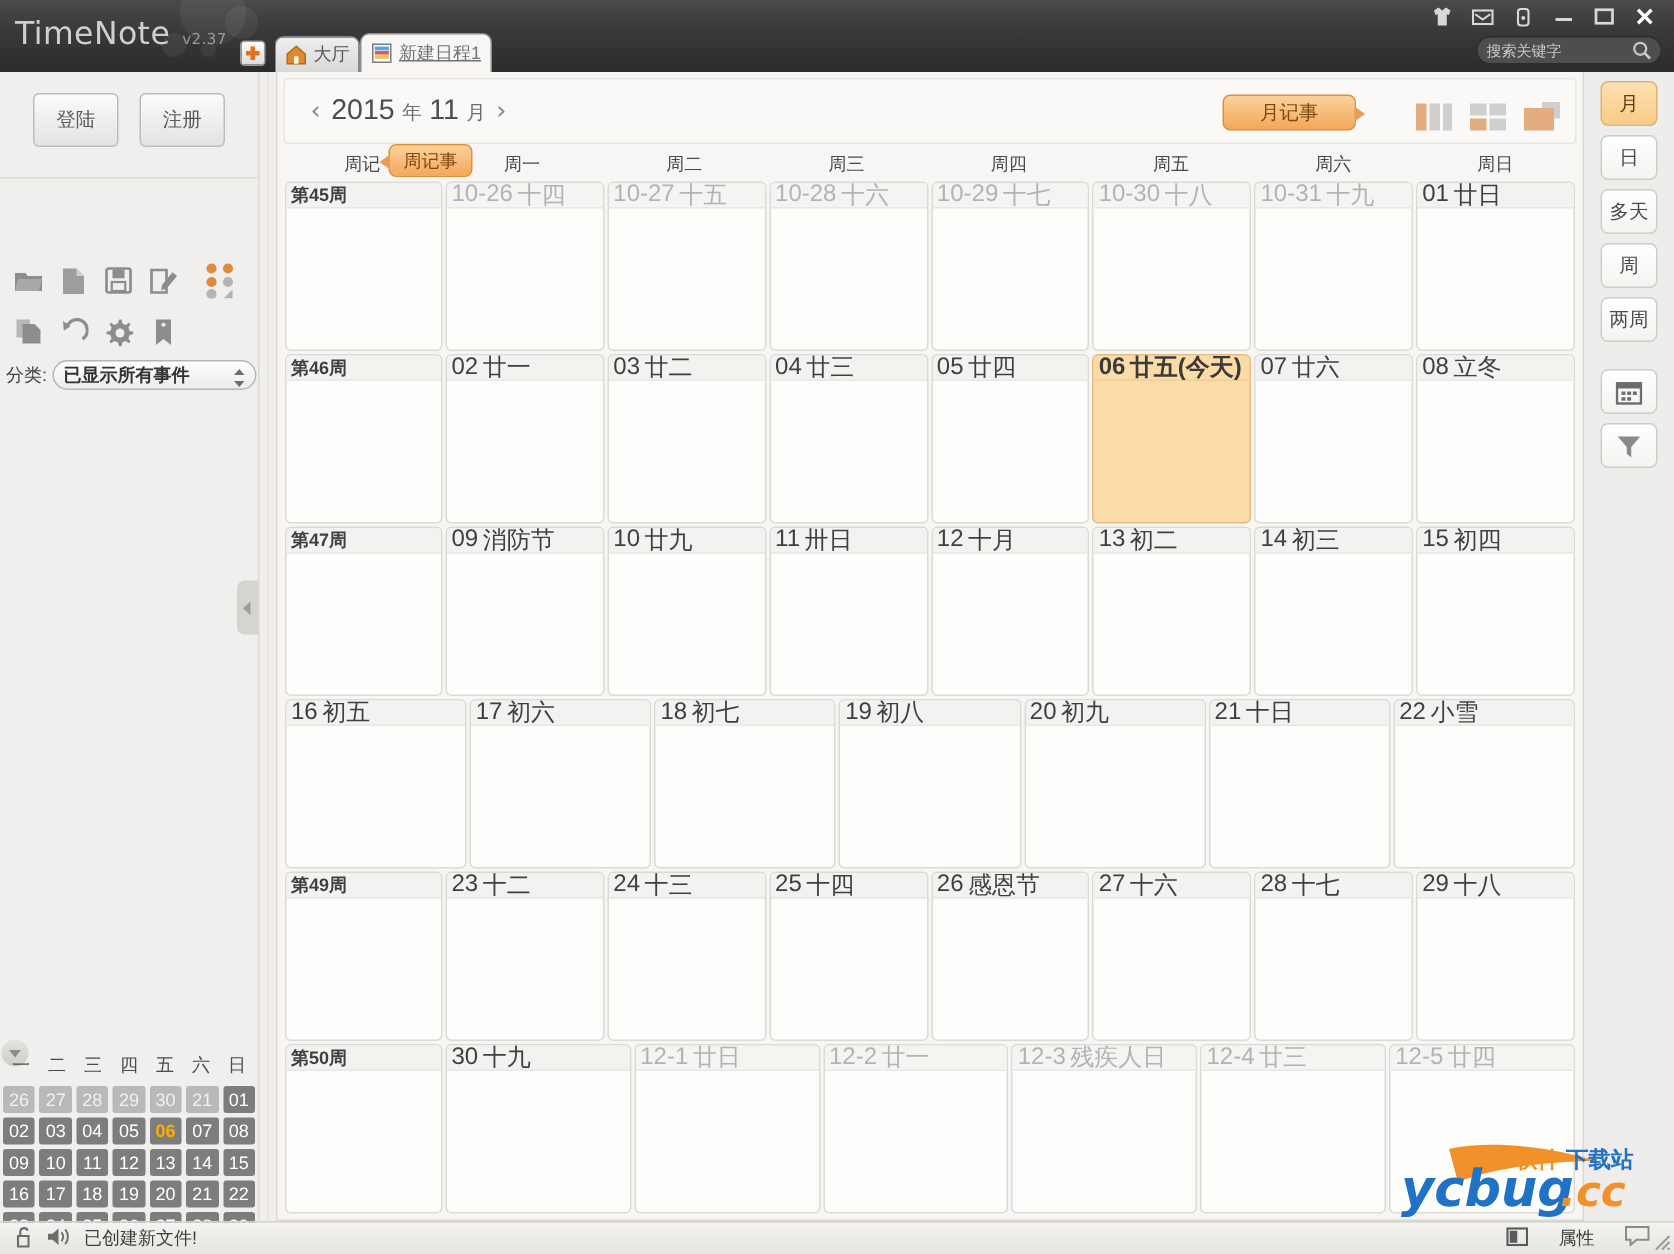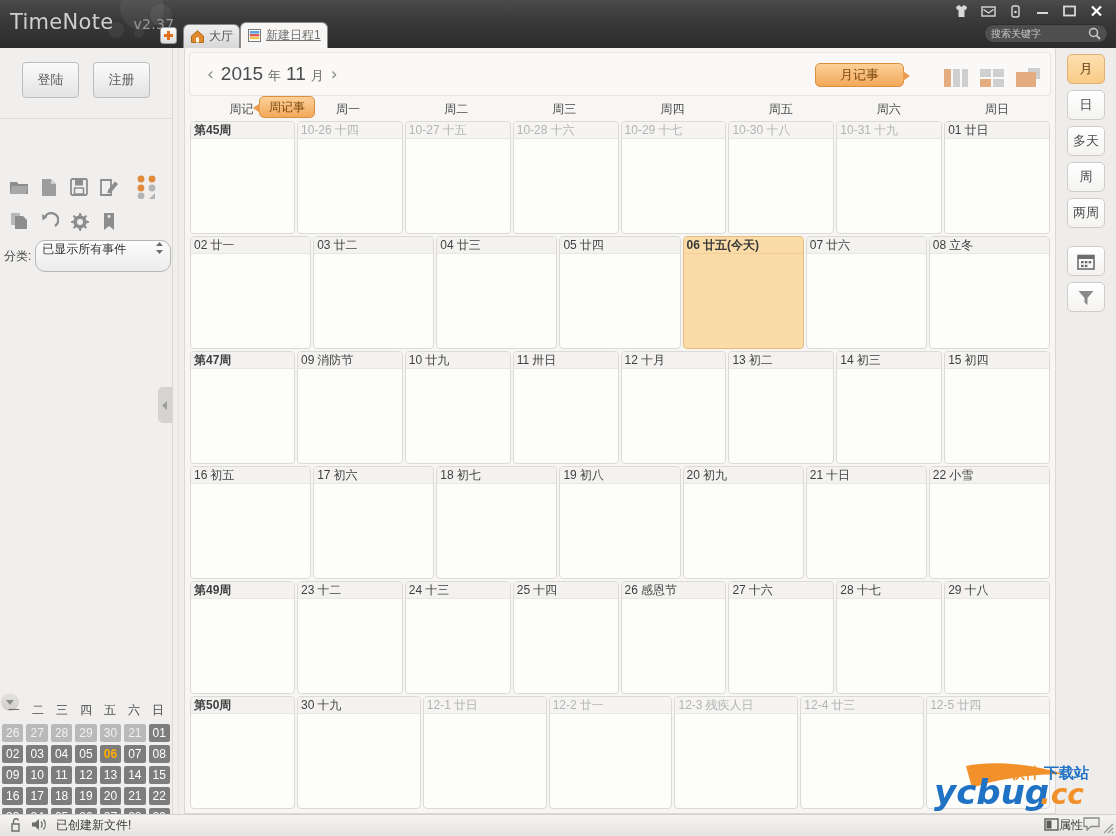--- a/index.html
+++ b/index.html
@@ -14,21 +14,21 @@
   .titlebar {
     position: absolute; top: 0; left: 0; width: 1116px; height: 48px;
     background: linear-gradient(180deg,#4a4a4a 0%,#3a3a3a 40%,#2c2c2c 100%);
     overflow: hidden;
   }
   .tb-bubble { position: absolute; border-radius: 50%; background: rgba(255,255,255,.06); }
   .brand {
     position: absolute; left: 10px; top: 10px; color: #cfcfcf;
     font-size: 21px; letter-spacing: .3px; font-family: "DejaVu Sans", sans-serif;
   }
-  .brand .ver { font-size: 14px; color: #9a9a9a; margin-left: 20px; }
+  .brand .ver { font-size: 10px; color: #9a9a9a; margin-left: 8px; }
   .win-ctrl { position: absolute; top: 4px; display: flex; align-items: center; gap: 12px; right: 12px; }
   .wc { width: 15px; height: 14px; position: relative; cursor: pointer; }
   .wc svg { display: block; }
   .searchbox {
     position: absolute; right: 8px; top: 24px; width: 124px; height: 19px;
     border-radius: 10px; background: #4e4e4e; border: 1px solid #2d2d2d;
     display: flex; align-items: center; padding: 0 6px; color: #c9c9c9; font-size: 10px;
   }
   .searchbox .sx { flex: 1; }
   .mag { width: 13px; height: 13px; }
@@ -63,23 +63,23 @@
     display: flex; align-items: center; justify-content: center; cursor: pointer;
   }
   .tooldiv { position: absolute; left: 0; top: 70px; width: 172px; height: 1px; background: #dedbd7; }
   .toolrows { position: absolute; left: 0; top: 122px; width: 172px; }
   .toolrow { display: flex; align-items: center; padding-left: 4px; height: 34px; }
   .tool { width: 30px; height: 28px; display: flex; align-items: center; justify-content: center; cursor: pointer; }
   .dots { width: 26px; height: 24px; margin-left: 12px; }
   .catrow { position: absolute; left: 4px; top: 192px; display: flex; align-items: center; gap: 4px; }
   .catlabel { color: #444; font-size: 12px; }
   .catsel {
-    width: 136px; height: 32px; border-radius: 10px; border: 1px solid #b6b6b6;
-    background: linear-gradient(180deg,#fdfdfd,#ececec); display: flex; align-items: flex-start;
-    padding: 0 6px; font-size: 12px; color: #333; cursor: pointer;
+    width: 136px; height: 20px; border-radius: 10px; border: 1px solid #b6b6b6;
+    background: linear-gradient(180deg,#fdfdfd,#ececec); display: flex; align-items: flex-end;
+    padding: 0 6px; font-size: 12px; color: #333; cursor: pointer; font-weight: bold;
   }
   .catsel .cv { flex: 1; }
   .stepper { width: 9px; height: 14px; }
 
   
   .minicollapse {
     position: absolute; left: 1px; top: 645px; width: 18px; height: 18px; border-radius: 50%;
     background: linear-gradient(180deg,#e4e3e1,#cfcdc9); display: flex; align-items: center; justify-content: center;
     cursor: pointer;
   }
@@ -138,42 +138,42 @@
   .grid { padding: 0 4px 4px 4px; display: flex; flex-direction: column; gap: 0; text-align: center; }
   .grow { display: flex; height: 115px; }
   .gcell {
     border: 1px solid #dcdad6; border-radius: 4px; background: #fdfdfc;
     margin: 1px; overflow: hidden; cursor: pointer; position: relative;
   }
   .gcell.wk { width: 105px; }
   .gcell.day { flex: 1; }
   .ch {
     height: 17px; background: #f3f2f0; border-bottom: 1px solid #e9e7e4;
-    font-size: 12px; color: #3f3f3f; display: flex; align-items: center; padding-left: 3px; gap: 3px;
+    font-size: 16px; color: #3f3f3f; display: flex; align-items: center; padding-left: 3px; gap: 3px;
   }
   .gcell.wk .ch { font-weight: bold; font-size: 12px; }
   .gcell.muted .ch { color: #b3b3b3; background: #f5f4f2; }
   .gcell.today { background: #fbdca8; border-color: #e4bd7e; }
   .gcell.today .ch { background: #fbdca8; border-bottom-color: #f0ce96; font-weight: bold; color: #3a3a3a; }
 
   
   .rightbar { position: absolute; left: 1056px; top: 48px; width: 60px; height: 766px; background: #eeedeb; }
   .rb { width: 38px; height: 30px; margin: 6px auto 0 auto; border-radius: 5px;
     background: linear-gradient(180deg,#ffffff,#f4f3f1); border: 1px solid #cfcdc9;
     display: flex; align-items: center; justify-content: center; font-size: 13px; color: #4a4a4a; cursor: pointer; }
   .rb.active { background: linear-gradient(180deg,#fde0b0,#f9cb86); border-color: #e0b175; color: #5a3c12; }
   .rb.gap { margin-top: 18px; }
 
   
   .statusbar { position: absolute; left: 0; top: 814px; width: 1116px; height: 22px;
     background: linear-gradient(180deg,#f4f3f1,#e6e4e0); border-top: 1px solid #d4d1cd;
     display: flex; align-items: center; font-size: 12px; color: #3d3d3d; }
   .sb-icons { display: flex; align-items: center; gap: 8px; padding: 0 8px; }
   .sbtext { }
-  .sb-right { position: absolute; right: 16px; display: flex; align-items: center; gap: 0; }
+  .sb-right { position: absolute; right: 16px; display: flex; align-items: center; gap: 20px; }
   .grip { position: absolute; right: 2px; bottom: 2px; width: 14px; height: 14px; }
 
   
   .watermark { position: absolute; right: 4px; top: 758px; width: 180px; height: 56px; pointer-events: none; }
 </style>
 </head>
 <body>
 
 <div class="titlebar">
   <div class="tb-bubble" style="left:120px;top:-14px;width:44px;height:44px;"></div>
@@ -517,20 +517,25 @@
           </div>
         </div>
         <div class="gcell day">
           <div class="ch">
             <span>01</span>
             <span>廿日</span>
           </div>
         </div>
       </div>
       <div class="grow">
+        <div class="gcell wk">
+          <div class="ch">
+            <span>第46周</span>
+          </div>
+        </div>
         <div class="gcell day">
           <div class="ch">
             <span>02</span>
             <span>廿一</span>
           </div>
         </div>
         <div class="gcell day">
           <div class="ch">
             <span>03</span>
             <span>廿二</span>

